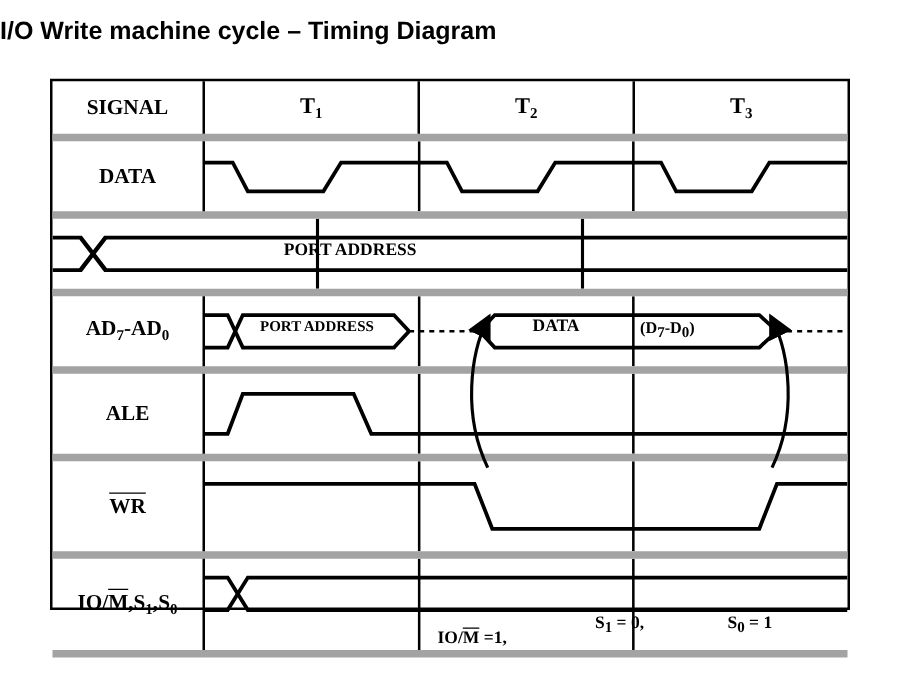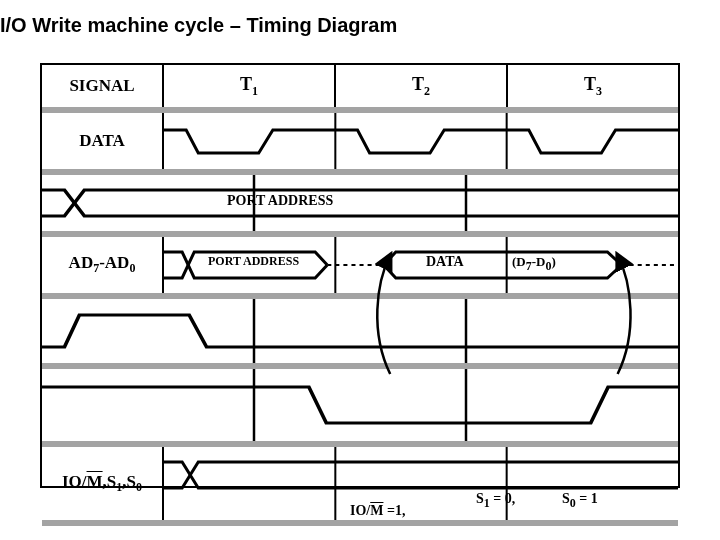--- a/index.html
+++ b/index.html
@@ -132,30 +132,34 @@
         <line x1="170" y1="0" x2="170" y2="56" stroke="#000" stroke-width="2"></line>
         <line x1="340" y1="0" x2="340" y2="56" stroke="#000" stroke-width="2"></line>
       </svg>
       <span class="ann" style="left:44px; top:17px; font-size:12px">PORT ADDRESS</span>
       <span class="ann" style="left:262px; top:17px; font-size:14px">DATA</span>
       <span class="ann" style="left:348px; top:17px; font-size:13px">(D<span class="sub">7</span>-D<span class="sub">0</span>)</span>
     </div>
   </div>
 
   <div class="row" style="height:64px">
+    <div class="labelcell">ALE</div>
     <div class="wave-area">
       <svg width="100%" height="64" viewBox="0 0 510 64" preserveAspectRatio="none">
         <path d="M0,48 L18,48 L30,16 L118,16 L132,48 L510,48" fill="none" stroke="#000" stroke-width="3"></path>
         <line x1="170" y1="0" x2="170" y2="64" stroke="#000" stroke-width="2"></line>
         <line x1="340" y1="0" x2="340" y2="64" stroke="#000" stroke-width="2"></line>
       </svg>
     </div>
   </div>
 
   <div class="row" style="height:72px">
+    <div class="labelcell">
+      <span class="bar">WR</span>
+    </div>
     <div class="wave-area">
       <svg width="100%" height="72" viewBox="0 0 510 72" preserveAspectRatio="none">
         <path d="M0,18 L214,18 L228,54 L440,54 L454,18 L510,18" fill="none" stroke="#000" stroke-width="3"></path>
         <line x1="170" y1="0" x2="170" y2="72" stroke="#000" stroke-width="2"></line>
         <line x1="340" y1="0" x2="340" y2="72" stroke="#000" stroke-width="2"></line>
       </svg>
     </div>
   </div>
 
   <div class="row" style="height:73px">
@@ -164,21 +168,21 @@
     </div>
     <div class="wave-area">
       <svg width="100%" height="73" viewBox="0 0 510 73" preserveAspectRatio="none">
         <path d="M0,15 L18,15 L34,41 L510,41" fill="none" stroke="#000" stroke-width="3"></path>
         <path d="M0,41 L18,41 L34,15 L510,15" fill="none" stroke="#000" stroke-width="3"></path>
         <line x1="170" y1="0" x2="170" y2="73" stroke="#000" stroke-width="2"></line>
         <line x1="340" y1="0" x2="340" y2="73" stroke="#000" stroke-width="2"></line>
       </svg>
       <span class="ann" style="left:186px; top:56px; font-size:14px">IO/<span class="bar">M</span> =1,</span>
       <span class="ann" style="left:312px; top:44px; font-size:14px">S<span class="sub">1</span> = 0,</span>
-      <span class="ann" style="left:398px; top:44px; font-size:14px">S<span class="sub">0</span> = 1</span>
+      <span class="ann" style="left:418px; top:44px; font-size:14px">S<span class="sub">0</span> = 1</span>
     </div>
   </div>
 
   <svg width="100%" height="100%" viewBox="0 0 632 425" preserveAspectRatio="none" style="position:absolute;left:0;top:0;pointer-events:none">
     <defs>
       <marker id="ah" markerWidth="8" markerHeight="8" refX="6" refY="4" orient="auto">
         <path d="M0,0 L8,4 L0,8 z" fill="#000"></path>
       </marker>
     </defs>
 

